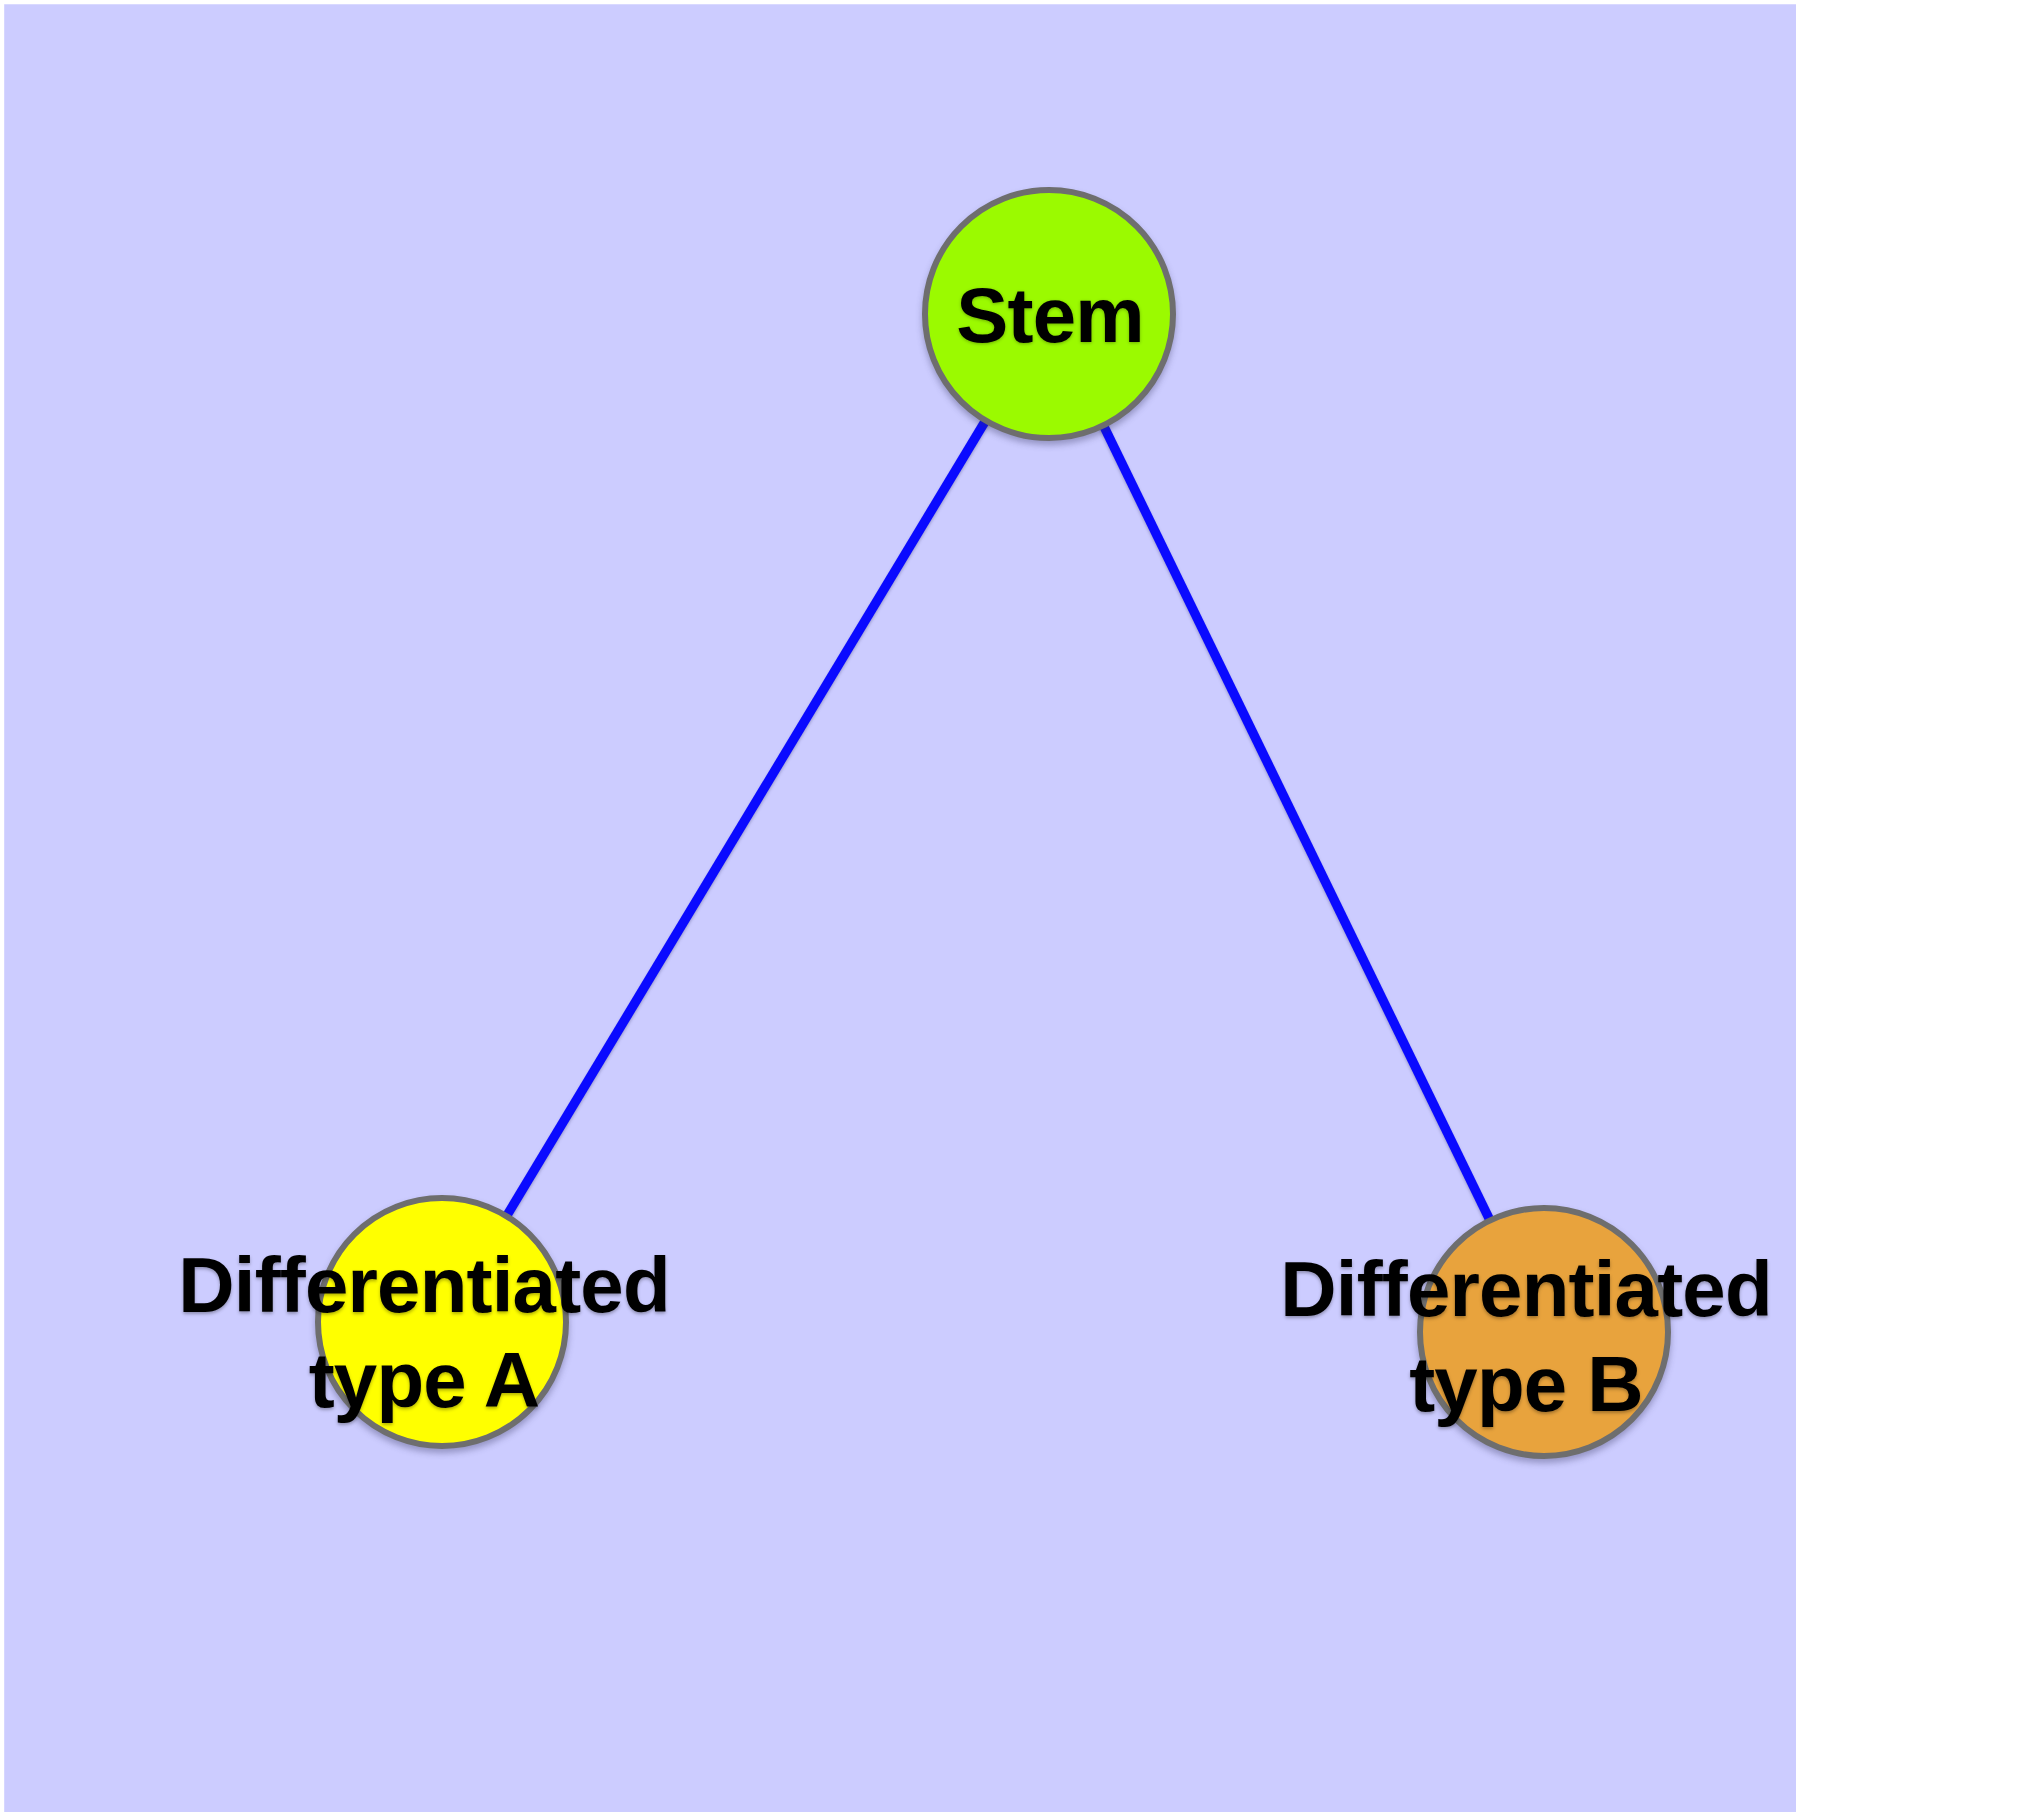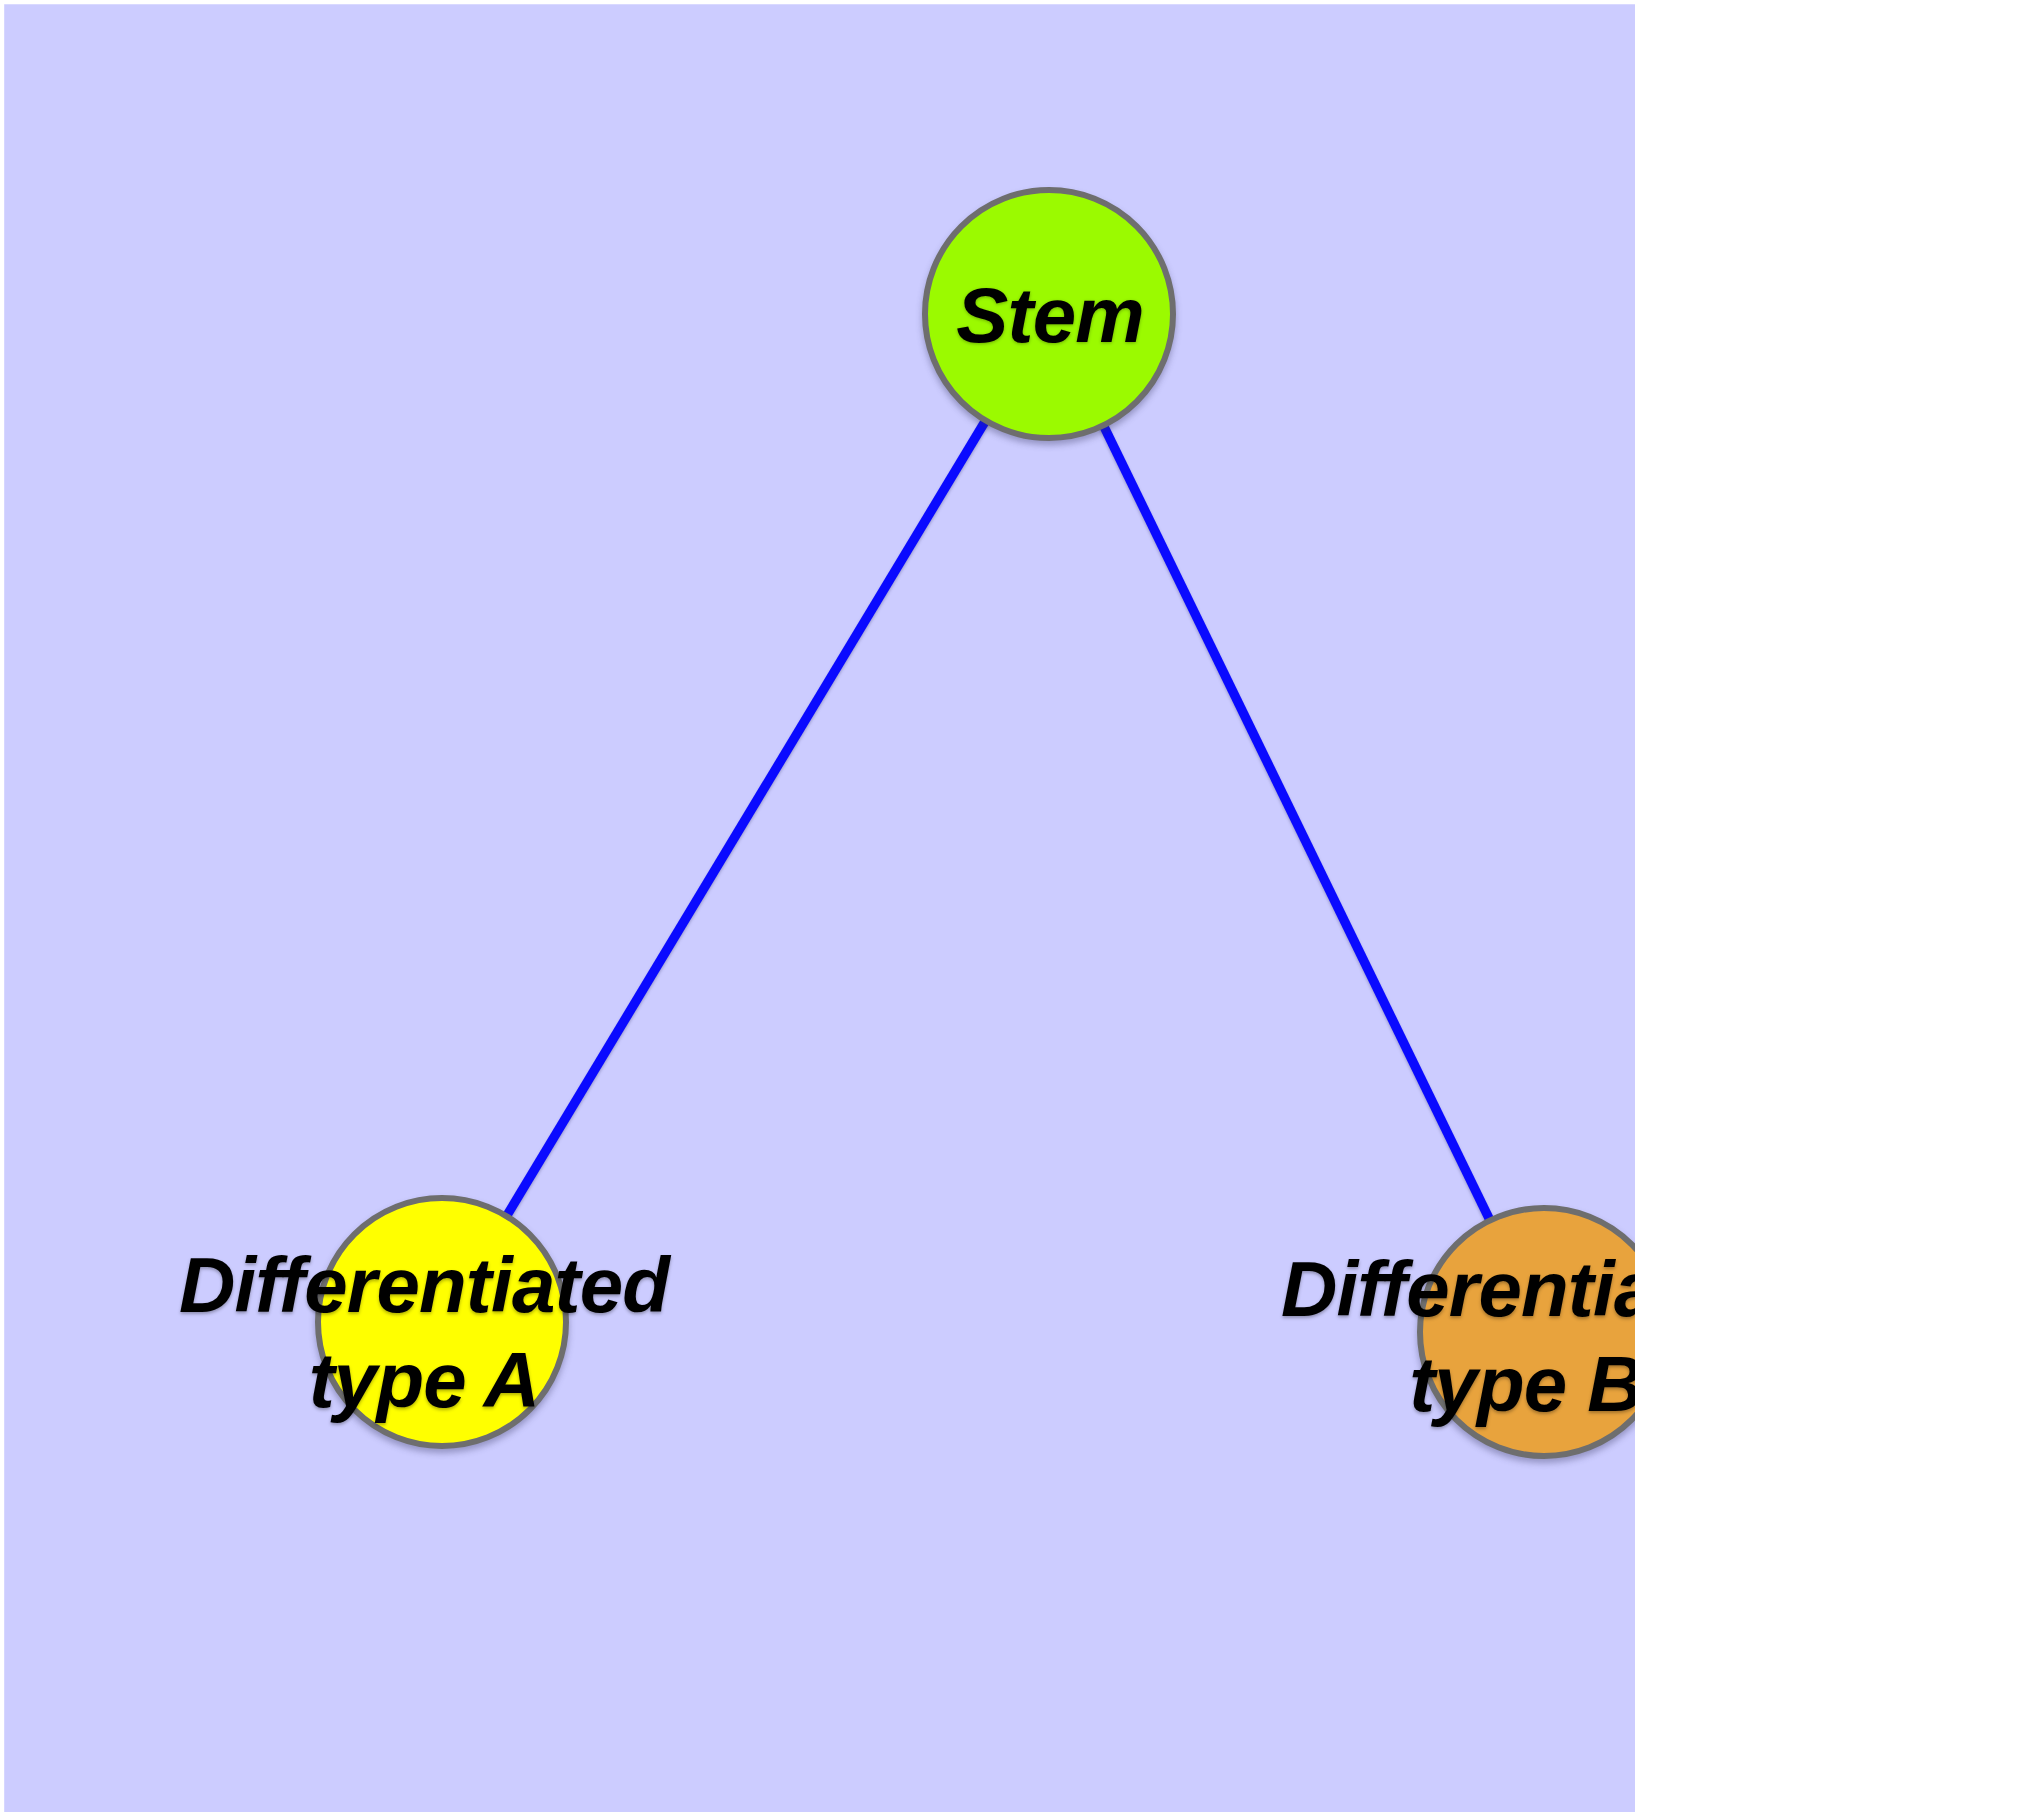--- a/index.html
+++ b/index.html
@@ -2,27 +2,26 @@
 <html style="font-size:13.6px"><head>
 <meta charset="utf-8">
 <style>
   html, body {
     margin: 0;
     padding: 0;
     background: #ffffff;
   }
   .stage {
     position: relative;
-    width: 1635px;
+    width: 1796px;
     height: 1812px;
     overflow: hidden;
     font-family: "Liberation Sans", sans-serif;
     
     box-shadow: inset 4.2px 4.2px 0 #ffffff;
-    font-style: italic;
   }
   .edges-layer {
     position: absolute;
     left: 0;
     top: 0;
     z-index: 1;
     filter: drop-shadow(0 2.5px 1.7px rgba(40, 40, 90, 0.30));
   }
   .edges-layer line {
     stroke-width: 11px;

